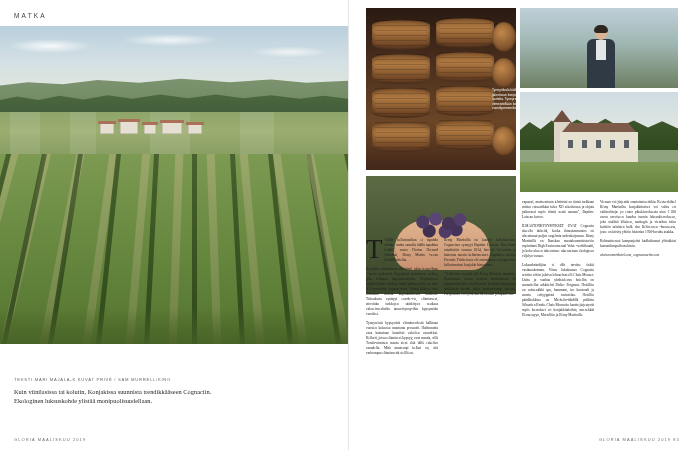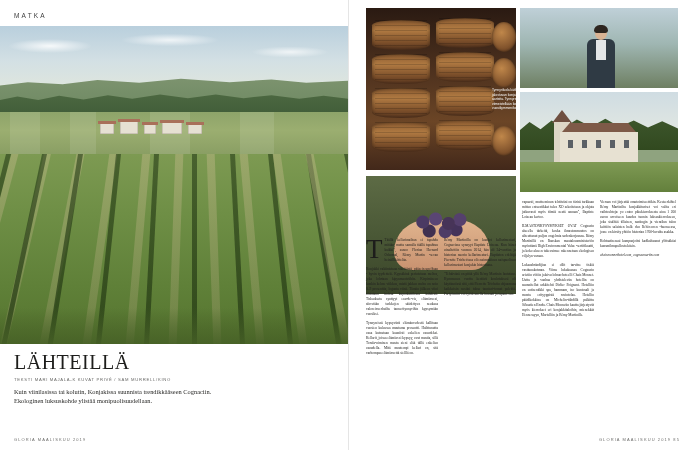--- a/index.html
+++ b/index.html
@@ -358,21 +358,20 @@
         <div class="row" style="left:306px; top:0; width:5px; height:190px; transform: skewX(9deg);"></div>
         <div class="rowgap" style="left:324px; top:0; width:8px; height:190px; transform: skewX(11deg);"></div>
         <div class="row" style="left:344px; top:0; width:5px; height:190px; transform: skewX(12deg);"></div>
         <div class="fgfield"></div>
       </div>
     </div>
 
     <div class="headline-block">
       <h1 class="headline">
         <br>
-        <span>LÄHTEILLÄ</span>
       </h1>
       <div class="byline">TEKSTI MARI MAJALA-K     KUVAT PRIVÉ / SAM MURRELL/KINO</div>
       <p class="standfirst">Kuin viinilasissa tai kolutin, Konjakissa suunnista trendikkääseen Cognaciin. Ekologinen luksuskohde ylistää monipuolisuudellaan.</p>
     </div>
 
     <div class="folio-left">GLORIA MAALISKUU 2019</div>
   </div>
 
   <div class="page page-right">
     <div class="rp">

